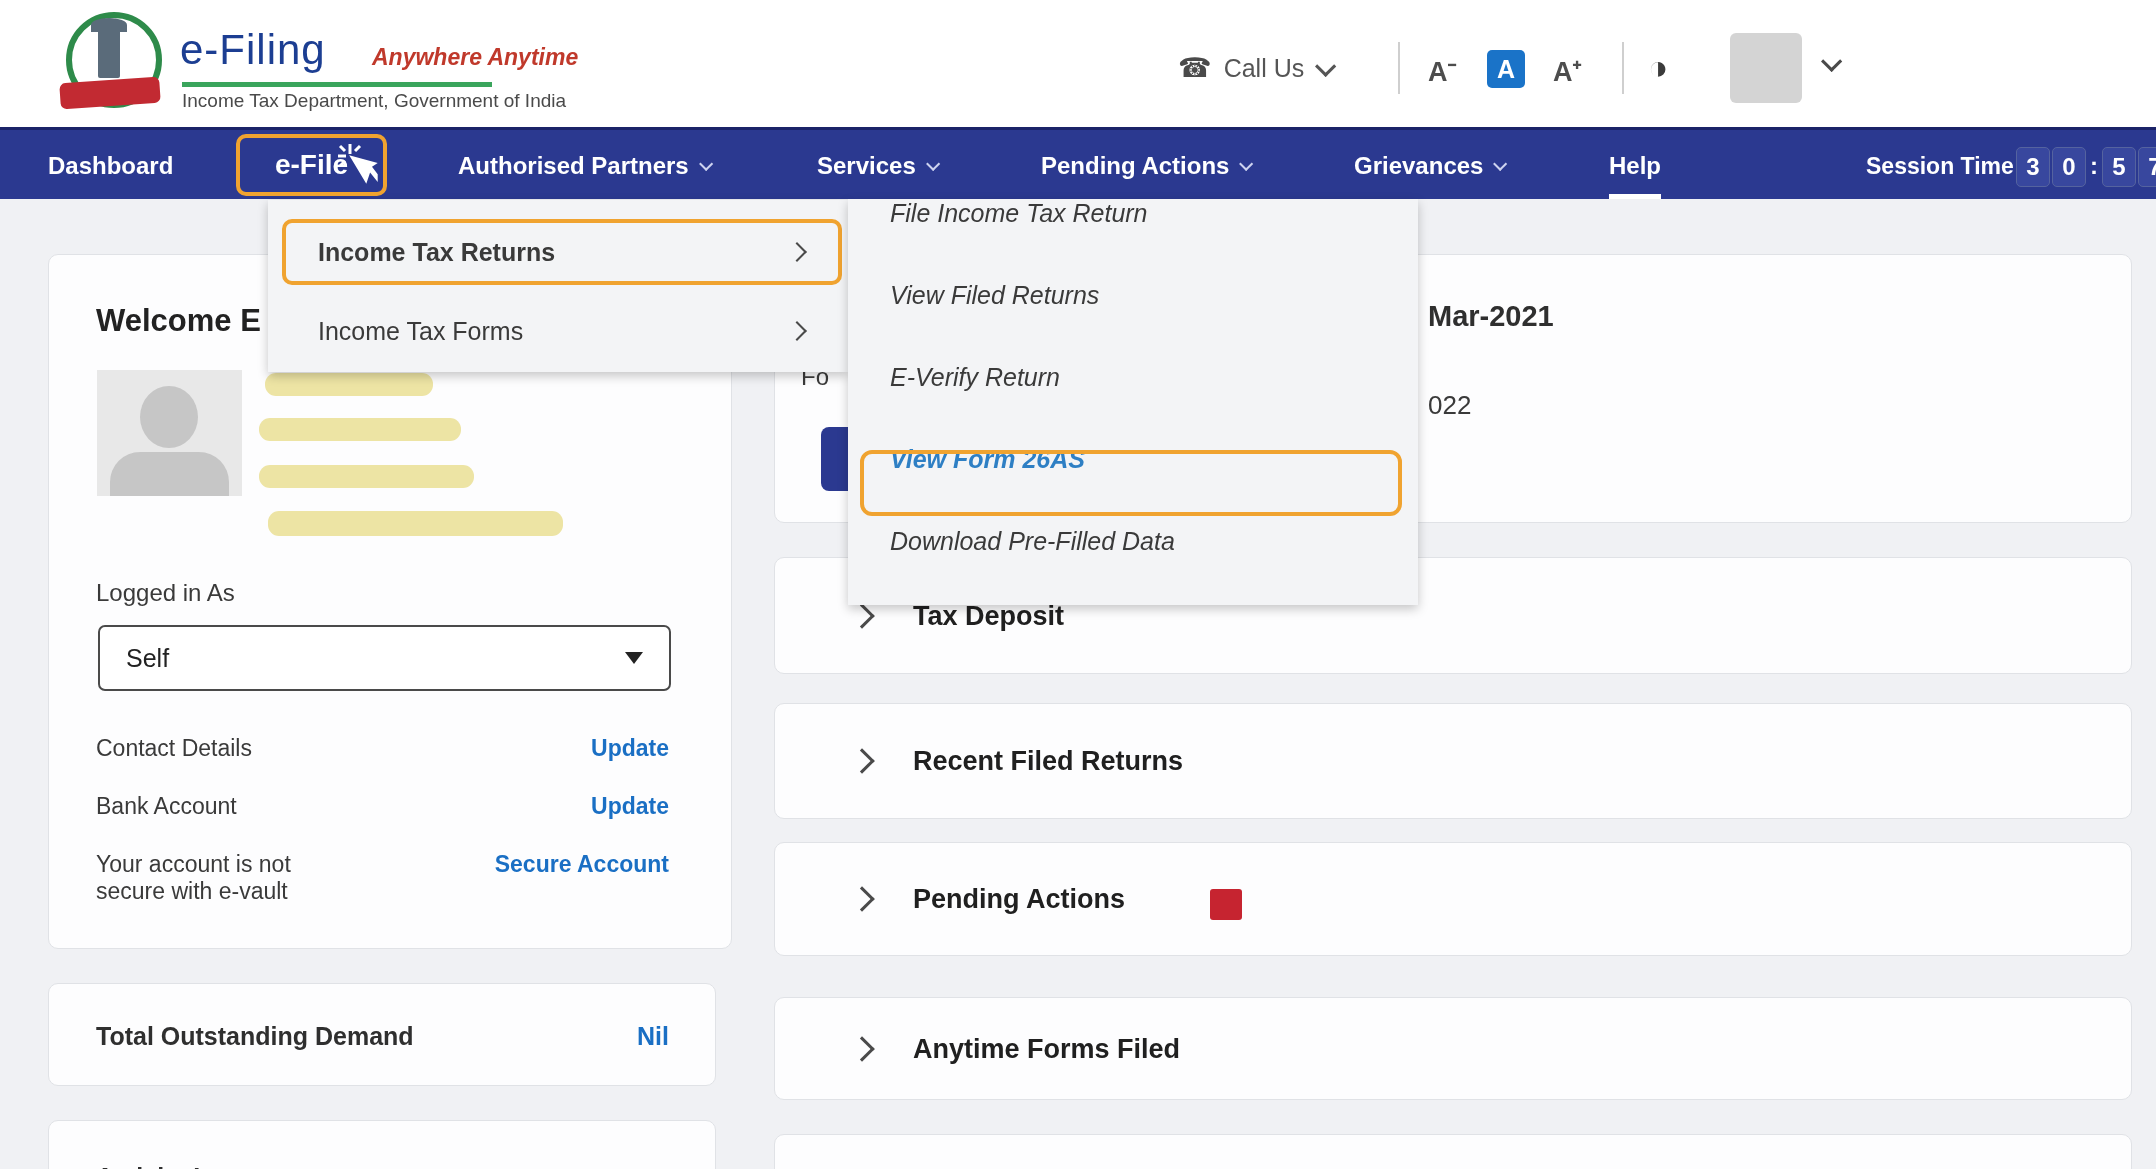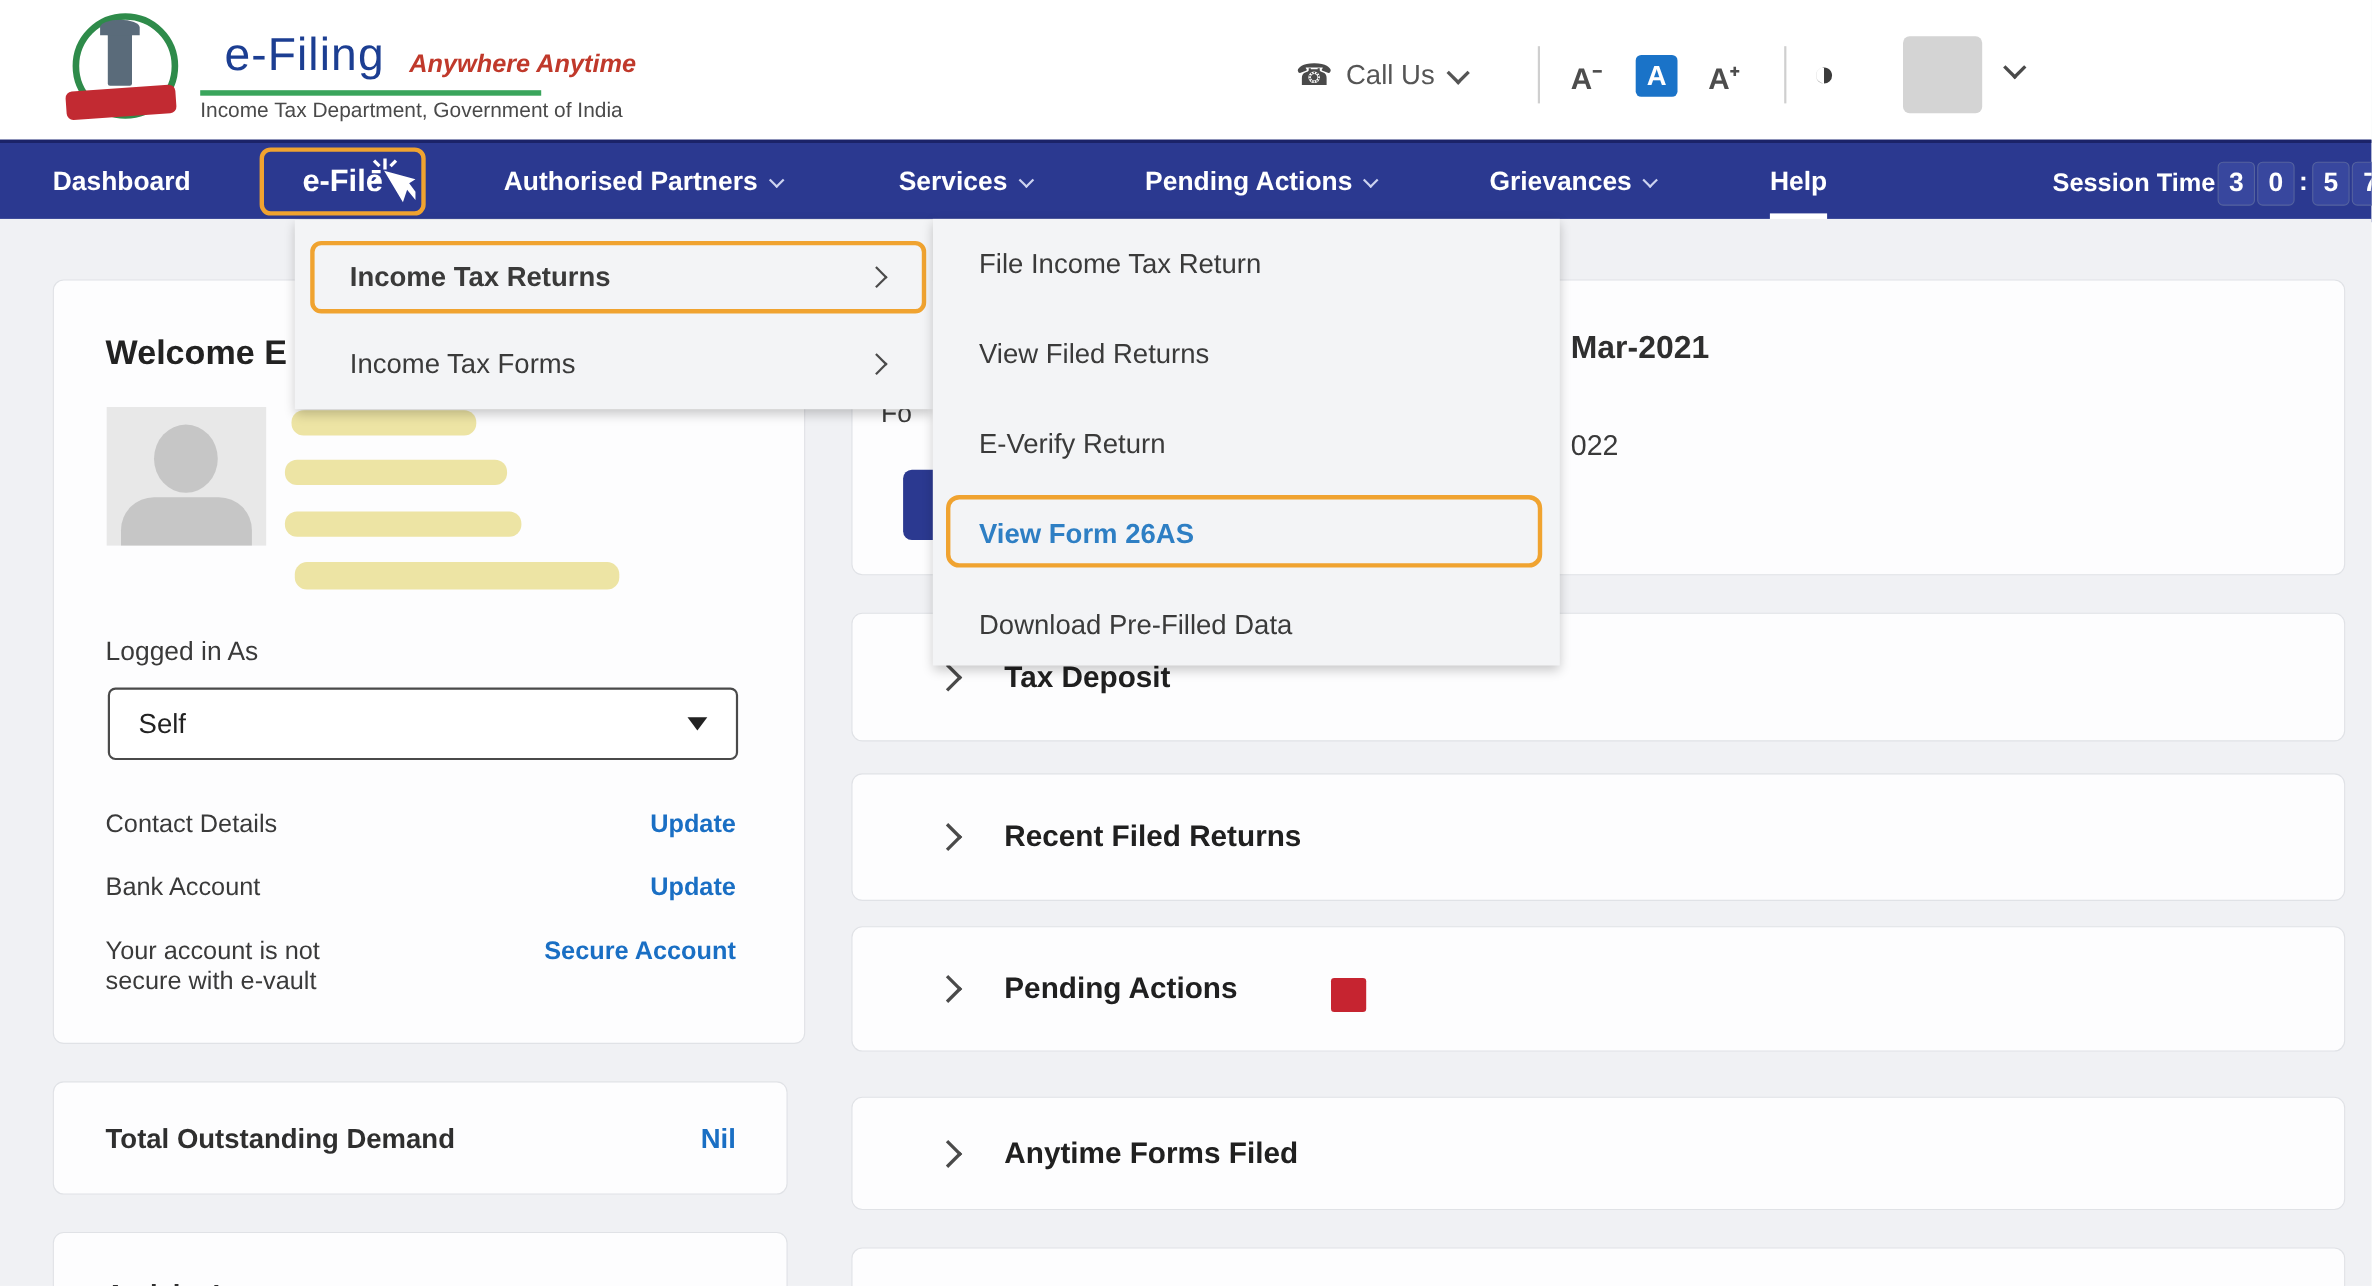--- a/index.html
+++ b/index.html
@@ -9,21 +9,21 @@
     background:#ffffff;color:#3c3c3c;
   }
   .abs{position:absolute;}
   
   .header{left:0;top:0;width:2156px;height:127px;background:#ffffff;}
   .emblem{left:62px;top:12px;width:96px;height:100px;}
   .emblem .wreath{position:absolute;left:4px;top:0;width:84px;height:84px;border:6px solid #2e8b4a;border-radius:50%;background:#fff;}
   .emblem .pillar{position:absolute;left:36px;top:14px;width:22px;height:52px;background:#5a6b7a;border-radius:6px 6px 2px 2px;}
   .emblem .pillar:before{content:"";position:absolute;left:-7px;top:-8px;width:36px;height:14px;background:#5a6b7a;border-radius:50% 50% 0 0;}
   .emblem .ribbon{position:absolute;left:-2px;top:68px;width:100px;height:26px;background:#c22a32;border-radius:6px;transform:rotate(-4deg);}
-  .brand-title{left:180px;top:26px;font-size:42px;color:#1c3e92;letter-spacing:1px;margin-left:24px;}
+  .brand-title{left:180px;top:26px;font-size:42px;color:#1c3e92;letter-spacing:1px;}
   .brand-tagline{left:372px;top:44px;font-size:23px;color:#c0392b;font-style:italic;font-weight:bold;}
   .brand-underline{left:182px;top:82px;width:310px;height:5px;background:#3aa55c;}
   .brand-subtitle{left:182px;top:90px;font-size:19px;color:#4a4a4a;}
   .callus{left:1178px;top:52px;font-size:25px;color:#555;display:flex;align-items:center;gap:12px;cursor:pointer;}
   .phone-glyph{font-size:27px;color:#4a4a4a;}
   .hdr-divider{width:2px;height:52px;background:#cfcfcf;top:42px;}
   .font-btn{top:52px;font-size:27px;color:#4d4d4d;font-weight:bold;cursor:pointer;}
   .font-normal-box{left:1487px;top:50px;width:38px;height:38px;background:#1a73c8;border-radius:5px;color:#fff;
     display:flex;align-items:center;justify-content:center;font-size:25px;font-weight:bold;cursor:pointer;}
   .contrast-glyph{left:1648px;top:48px;font-size:34px;color:#3b3b3b;cursor:pointer;}
@@ -60,21 +60,21 @@
   .info-row{position:absolute;left:47px;width:573px;display:flex;justify-content:space-between;align-items:flex-start;font-size:23px;color:#3a3a3a;}
   .link{color:#1a6fc4;font-weight:bold;cursor:pointer;}
   
   .panel{position:absolute;background:#f3f4f6;box-shadow:0 4px 10px rgba(0,0,0,0.22);z-index:30;}
   .efile-panel{left:268px;top:200px;width:580px;height:172px;}
   .menu-row{position:absolute;left:0;width:100%;height:66px;display:flex;align-items:center;cursor:pointer;box-sizing:border-box;border-radius:19px;}
   .menu-row .lbl{margin-left:50px;font-size:25px;color:#3a3a3a;font-weight:bold;}
   .efile-panel .menu-row .chev-right{position:absolute;right:44px;width:12px;height:12px;border-width:2.5px;}
   .itr-highlight{left:14px;top:19px;width:560px;height:66px;border:4px solid #f0a330;border-radius:10px;box-sizing:border-box;}
   .sub-panel{left:848px;top:199px;width:570px;height:406px;}
-  .sub-row{position:absolute;left:0;width:100%;height:82px;display:flex;align-items:center;cursor:pointer;}
+  .sub-row{position:absolute;left:0;width:100%;height:82px;display:flex;align-items:flex-start;cursor:pointer;font-style:italic;}
   .sub-row .lbl{margin-left:42px;font-size:25px;color:#3a3a3a;}
   .v26-highlight{left:12px;top:251px;width:542px;height:66px;border:4px solid #f0a330;border-radius:12px;box-sizing:border-box;}
   .v26-label{color:#2e7fc4 !important;font-weight:bold;}
   
   .sect-chev{position:absolute;left:78px;top:50%;transform:translateY(-50%) rotate(45deg);width:15px;height:15px;border-right:3px solid #4a4a4a;border-top:3px solid #4a4a4a;}
   .sect-title{position:absolute;left:138px;top:50%;transform:translateY(-50%);font-size:27px;font-weight:bold;color:#202020;}
   .badge{position:absolute;left:435px;top:46px;width:32px;height:31px;background:#c62430;border-radius:3px;}
   .frag-bold{font-weight:bold;color:#2f2f2f;}
 </style>
 </head>

